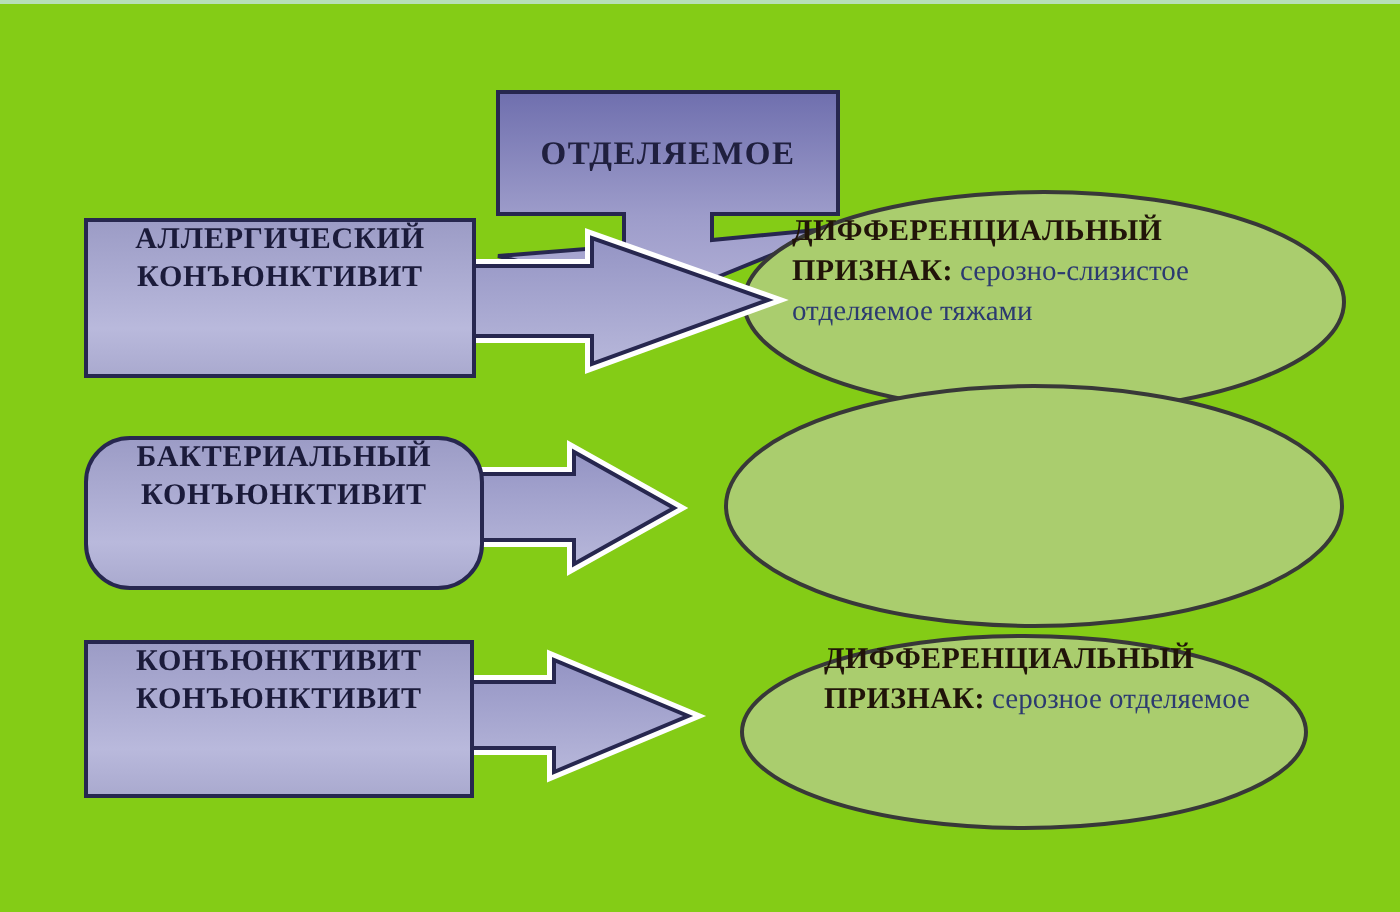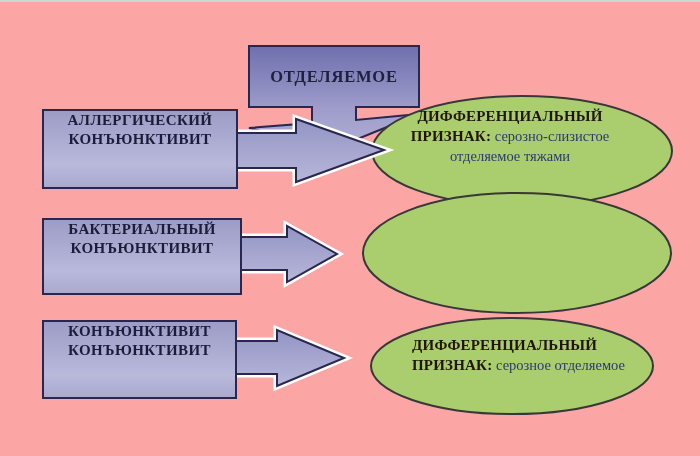--- a/index.html
+++ b/index.html
@@ -1,45 +1,45 @@
 <!DOCTYPE html>
 <html><head>
 <meta charset="utf-8">
 <style>
   html,body{margin:0;padding:0;background:#fff;}
   .stage{
-    position:relative;width:700px;height:456px;background:#fca5a5;overflow:hidden;
+    position:relative;width:700px;height:456px;background:#84cc16;overflow:hidden;
     font-family:"Liberation Serif","DejaVu Serif",serif;
   }
   .topline{position:absolute;left:0;top:0;width:700px;height:2px;background:#bfe2d5;opacity:.85;}
   .shapes{position:absolute;left:0;top:0;z-index:1;}
   
   .pbox{
     position:absolute;z-index:2;
     background:linear-gradient(180deg,#9c9cc6 0%,#b9b9dc 70%,#aaaacf 100%);
     border:2px solid #27274f;box-sizing:border-box;
     display:flex;flex-direction:column;align-items:center;
     text-align:center;color:#1b1b3a;font-weight:bold;font-size:15px;
     line-height:19px;letter-spacing:.4px;
   }
   .pbox1{left:42px;top:109px;width:196px;height:80px;}
-  .pbox2{left:42px;top:218px;width:200px;height:77px;}
+  .pbox2{left:42px;top:218px;width:200px;height:77px;border-radius:23px;}
   .pbox3{left:42px;top:320px;width:195px;height:79px;}
   
   .callout-label{
     position:absolute;z-index:3;left:249px;top:46px;width:170px;height:61px;
     display:flex;align-items:center;justify-content:center;
     color:#20203f;font-weight:bold;font-size:16.5px;letter-spacing:.8px;
   }
   
   .sign{position:absolute;z-index:3;font-size:14.5px;line-height:20px;color:#2c3a70;}
   .sign .sh{font-weight:bold;font-size:15px;color:#211409;letter-spacing:.2px;}
-  .sign1{left:410px;top:106px;width:200px;text-align:center;}
+  .sign1{left:396px;top:106px;width:200px;}
   .sign2{left:410px;top:208px;width:215px;}
-  .sign3{left:412px;top:335px;width:215px;}
+  .sign3{left:412px;top:320px;width:215px;}
 </style>
 </head>
 <body>
 
 <div class="stage">
 
   <div class="topline"></div>
 
   <svg class="shapes" width="700" height="456" viewBox="0 0 700 456">
     <defs>

